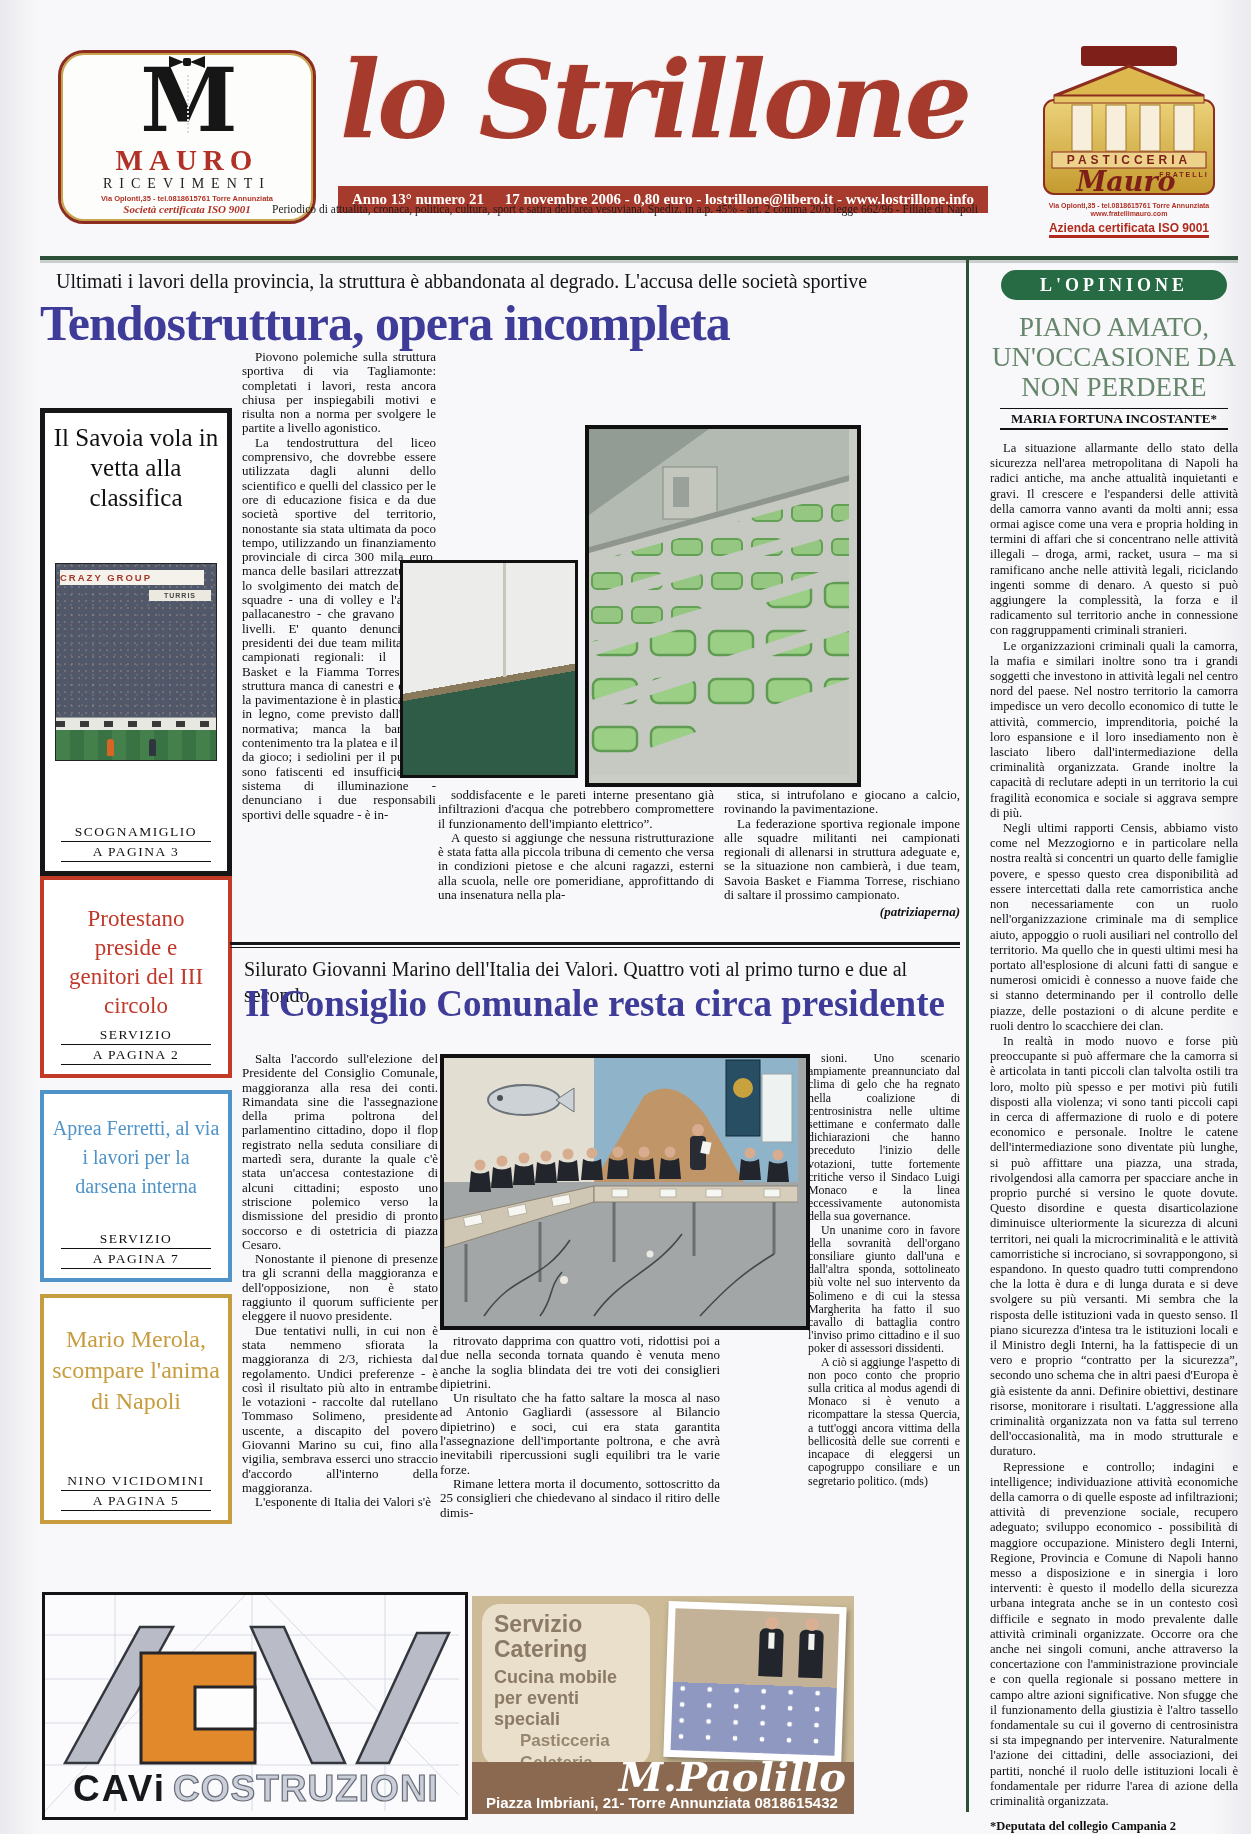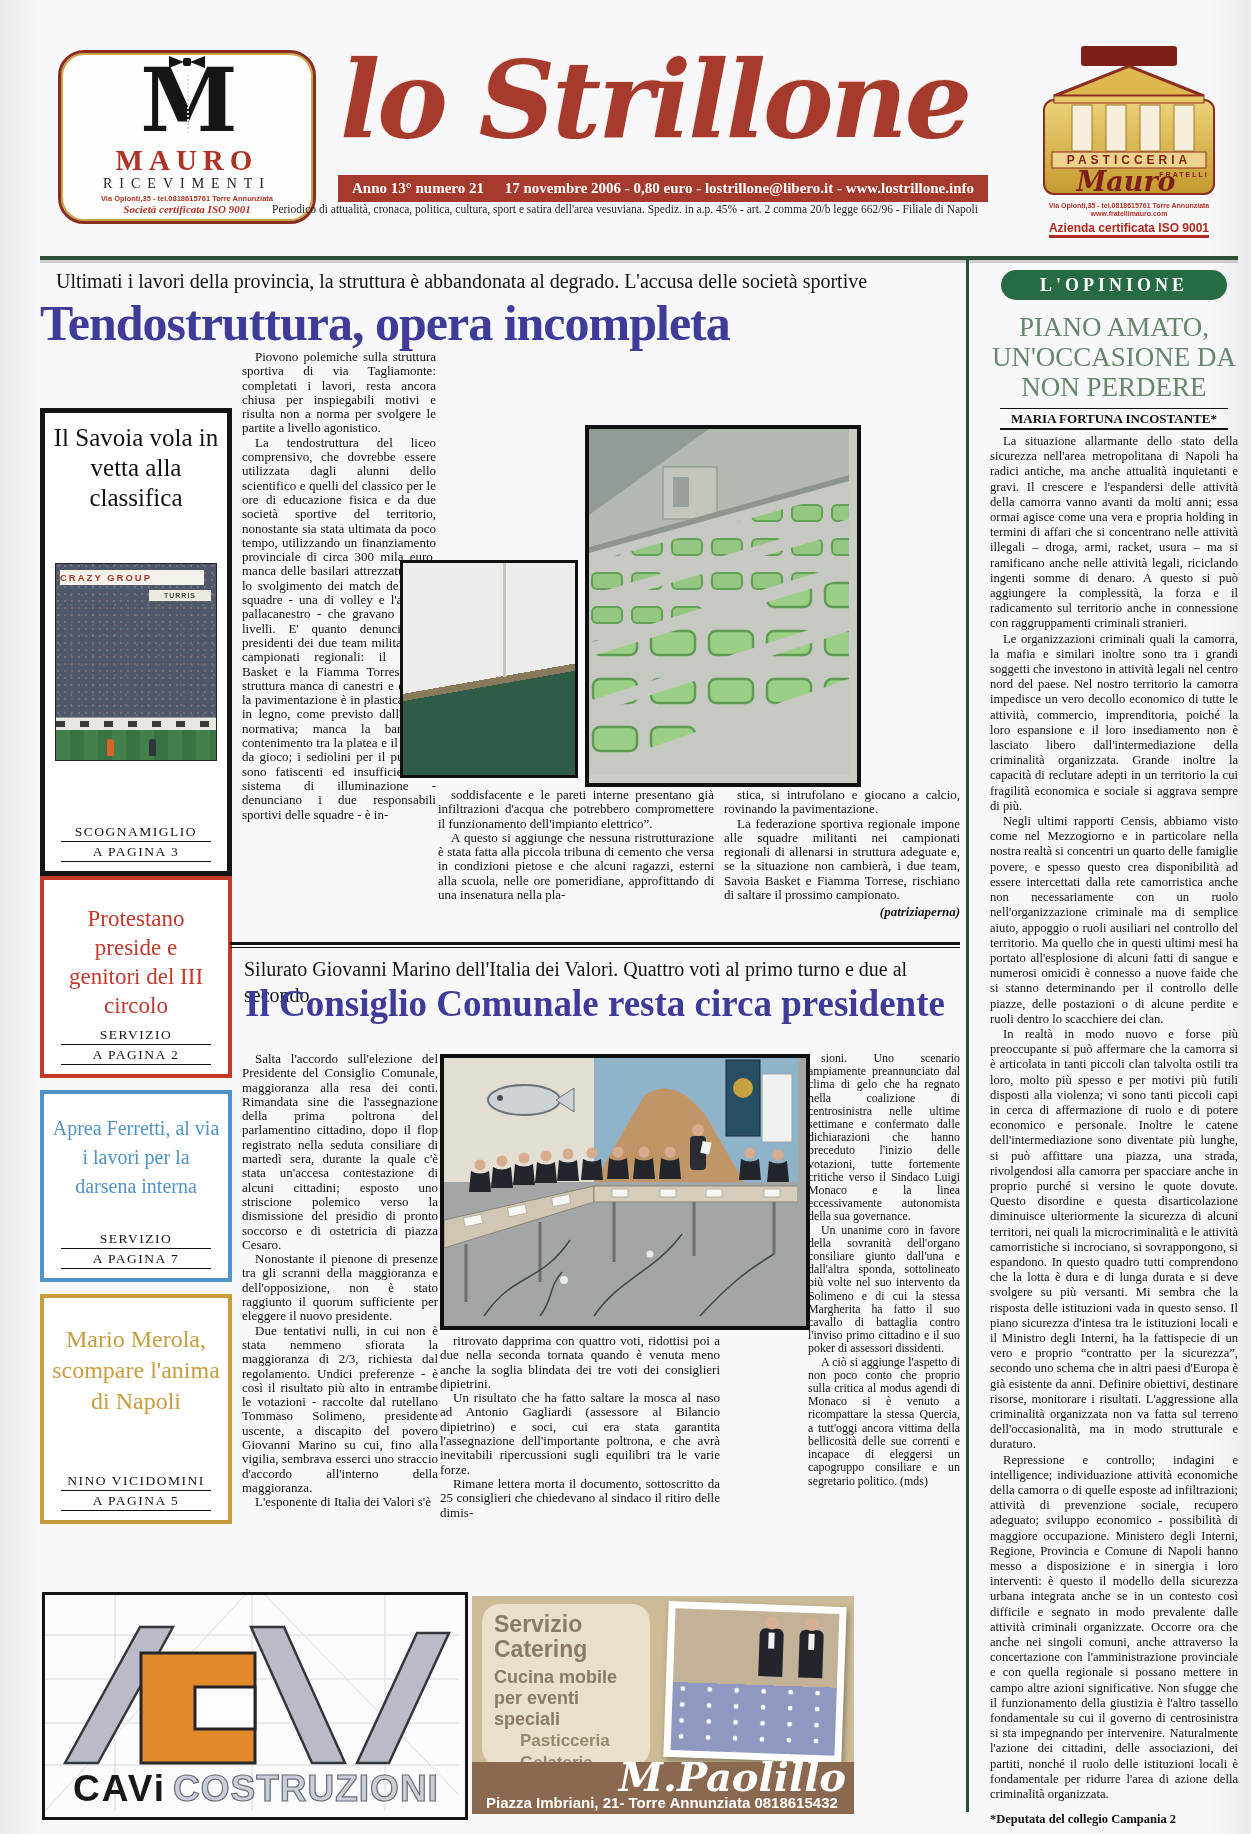--- a/index.html
+++ b/index.html
@@ -9,34 +9,34 @@
   .logo-left{position:absolute;left:58px;top:50px;width:252px;height:168px;border:3px solid #8d2d20;border-radius:26px;background:#fdfdfb;text-align:center;box-shadow:inset 0 0 0 2px #c8a54a;z-index:3}
   .tux{position:relative;height:90px;margin-top:2px}
   .tux .m{font:bold 88px/90px "DejaVu Serif",serif;color:#161616;letter-spacing:-4px}
   .tux .bow{position:absolute;top:0px;left:50%;transform:translateX(-50%)}
   .tux::after{content:"";position:absolute;left:50%;top:20px;height:58px;border-left:2px dotted #ddd}
   .logo-left .name{font:bold 29px/30px "Liberation Serif",serif;color:#b03226;letter-spacing:6px;margin-top:0}
   .logo-left .type{font:14px/17px "Liberation Serif",serif;color:#222;letter-spacing:7px}
   .logo-left .addr{font:bold 7.5px/9px "Liberation Sans",sans-serif;color:#b03226;margin-top:2px}
   .logo-left .cert{font:italic bold 11px/13px "Liberation Serif",serif;color:#b03226}
   .np-title{position:absolute;left:322px;top:36px;width:665px;text-align:center;font:italic bold 106px/128px "DejaVu Serif",serif;color:#a63a2c;letter-spacing:-3px;z-index:2;text-shadow:1px 1px 0 #fff,-1px -1px 0 #f3e4e1}
-  .issue-bar{position:absolute;left:338px;top:175px;width:650px;height:27px;background:#a63a2c;display:flex;justify-content:space-between;align-items:center;padding:0 14px;box-sizing:border-box;color:#fff;font:bold 15px/27px "Liberation Serif",serif;z-index:1}
+  .issue-bar{position:absolute;left:338px;top:186px;width:650px;height:27px;background:#a63a2c;display:flex;justify-content:space-between;align-items:center;padding:0 14px;box-sizing:border-box;color:#fff;font:bold 15px/27px "Liberation Serif",serif;z-index:1}
   .tagline{position:absolute;left:222px;top:202px;width:806px;text-align:center;font:11.5px/14px "Liberation Serif",serif;color:#1c1c1c;z-index:3}
   .logo-right{position:absolute;left:1022px;top:44px;width:214px;text-align:center;z-index:3}
   .logo-right .addr{font:bold 7px/8px "Liberation Sans",sans-serif;color:#b03226;margin-top:2px}
   .logo-right .web{font:bold 7px/8px "Liberation Sans",sans-serif;color:#b03226}
   .logo-right .cert{display:inline-block;font:bold 12px/14px "Liberation Sans",sans-serif;color:#b02a1e;border-bottom:3px solid #b02a1e;margin-top:1px}
   
   .rule-h{position:absolute;left:40px;top:256px;width:1198px;height:4px;background:#2d5038;box-shadow:0 3px 0 rgba(120,130,125,.35)}
   .rule-v{position:absolute;left:966px;top:260px;width:3px;height:1552px;background:#2d5038}
   
   .opinion{position:absolute;left:990px;top:270px;width:248px}
   .op-pill{width:226px;margin:0 auto;height:30px;border-radius:16px;background:#276b45;color:#fff;font:bold 18px/30px "Liberation Serif",serif;letter-spacing:4px;text-align:center}
   .op-head{margin:12px 0 6px;font:27px/30px "Liberation Serif",serif;color:#67876d;text-align:center}
-  .op-by{display:block;margin:0 auto 4px;width:92%;text-align:center;font:bold 13px/19px "Liberation Serif",serif;color:#111;border-top:1px solid #111;border-bottom:2px solid #111}
+  .op-by{display:block;margin:0 auto 11px;width:92%;text-align:center;font:bold 13px/19px "Liberation Serif",serif;color:#111;border-top:1px solid #111;border-bottom:2px solid #111}
   .op-body p{margin:0;font-size:12.6px;line-height:15.2px;text-align:justify;text-indent:13px;color:#101010}
   .op-foot{margin-top:10px;font:bold 12.5px/15px "Liberation Serif",serif;color:#101010}
   
   .main{position:absolute;left:40px;top:264px;width:920px;height:1560px}
   .kick{font:20px/26px "Liberation Serif",serif;color:#141414}
   #kicker1{position:absolute;left:16px;top:4px;width:870px}
   #headline1{position:absolute;left:0;top:32px;width:880px;text-align:left;font:bold 50px/54px "Liberation Serif",serif;color:#3e3c98;letter-spacing:-1px}
   
   .box{position:absolute;left:0;width:192px;background:#fff;box-sizing:border-box;text-align:center}
   .box .t{font:25px/30px "Liberation Serif",serif}

